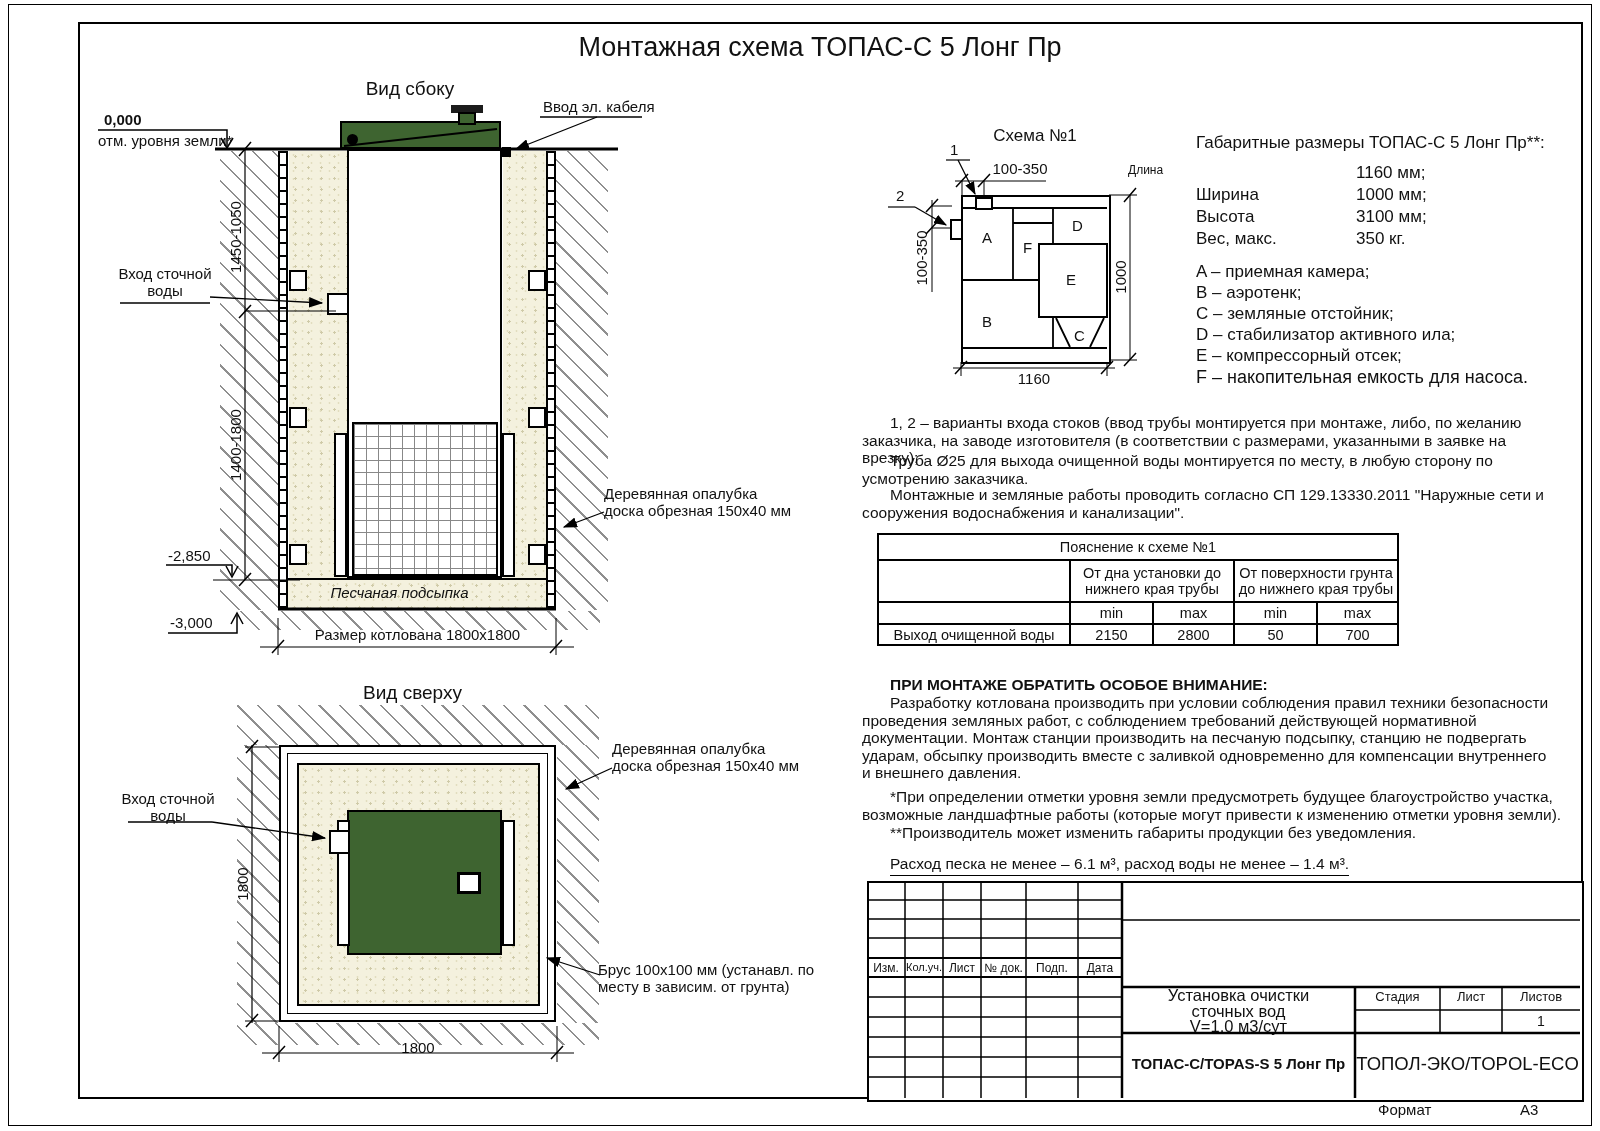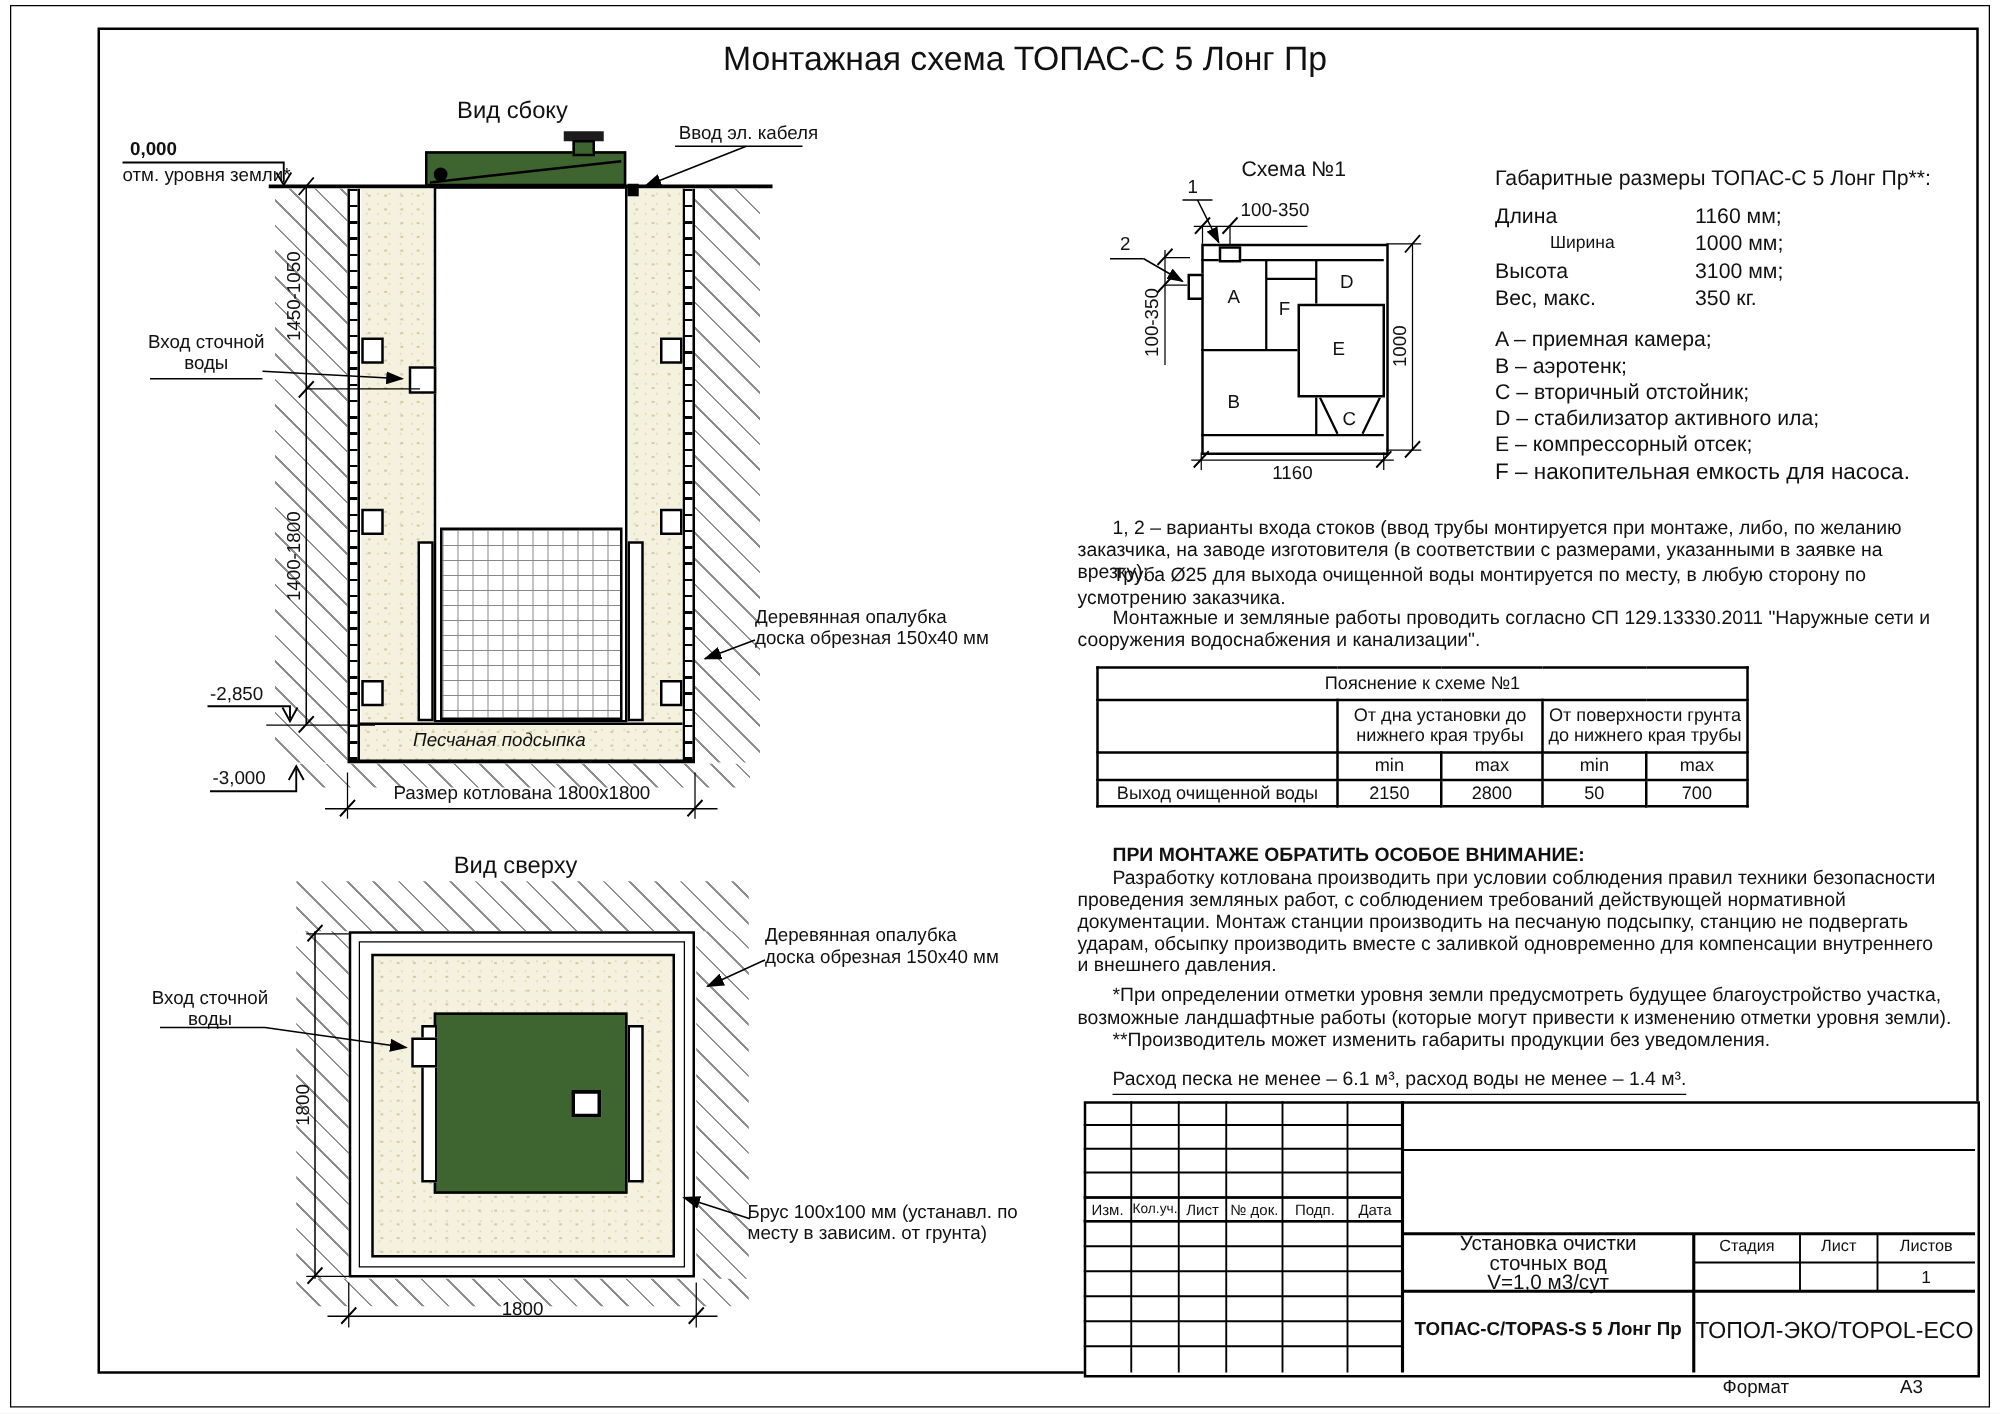--- a/index.html
+++ b/index.html
@@ -138,32 +138,32 @@
   <div class="abs lbl vtext ctr" style="left:1091px;top:269px;width:60px;">1000</div>
 
   <div class="abs lbl" style="left:982px;top:230px;z-index:4;">A</div>
   <div class="abs lbl" style="left:1023px;top:240px;z-index:4;">F</div>
   <div class="abs lbl" style="left:1072px;top:218px;z-index:4;">D</div>
   <div class="abs lbl" style="left:1066px;top:272px;z-index:4;">E</div>
   <div class="abs lbl" style="left:982px;top:314px;z-index:4;">B</div>
   <div class="abs lbl" style="left:1074px;top:328px;z-index:4;">C</div>
 
   <div class="abs" style="left:1196px;top:133px;font-size:17px;">Габаритные размеры ТОПАС-С 5 Лонг Пр**:</div>
-  <div class="abs tb-txt" style="left:1196px;top:163px;font-size:17px;">Длина</div>
+  <div class="abs tb-txt" style="left:1128px;top:163px;font-size:12px;">Длина</div>
   <div class="abs tb-txt" style="left:1356px;top:163px;font-size:17px;">1160 мм;</div>
-  <div class="abs tb-txt" style="left:1196px;top:185px;font-size:14px;margin-left:44px;">Ширина</div>
+  <div class="abs tb-txt" style="left:1196px;top:185px;font-size:17px;">Ширина</div>
   <div class="abs tb-txt" style="left:1356px;top:185px;font-size:17px;">1000 мм;</div>
   <div class="abs tb-txt" style="left:1196px;top:207px;font-size:17px;">Высота</div>
   <div class="abs tb-txt" style="left:1356px;top:207px;font-size:17px;">3100 мм;</div>
   <div class="abs tb-txt" style="left:1196px;top:229px;font-size:17px;">Вес, макс.</div>
   <div class="abs tb-txt" style="left:1356px;top:229px;font-size:17px;">350 кг.</div>
 
   <div class="abs tb-txt" style="left:1196px;top:262px;font-size:17px;">A – приемная камера;</div>
   <div class="abs tb-txt" style="left:1196px;top:283px;font-size:17px;">B – аэротенк;</div>
-  <div class="abs tb-txt" style="left:1196px;top:304px;font-size:17px;">C – вторичный отстойник;</div>
+  <div class="abs tb-txt" style="left:1196px;top:304px;font-size:17px;">C – земляные отстойник;</div>
   <div class="abs tb-txt" style="left:1196px;top:325px;font-size:17px;">D – стабилизатор активного ила;</div>
   <div class="abs tb-txt" style="left:1196px;top:346px;font-size:17px;">E – компрессорный отсек;</div>
   <div class="abs tb-txt" style="left:1196px;top:367px;font-size:18px;">F – накопительная емкость для насоса.</div>
 
   <div class="abs para" style="left:862px;top:414px;width:692px;">1, 2 – варианты входа  стоков (ввод трубы монтируется при монтаже, либо, по желанию заказчика, на заводе изготовителя (в соответствии с размерами, указанными в заявке на врезку);</div>
   <div class="abs para" style="left:862px;top:452px;width:692px;">Труба Ø25 для выхода очищенной воды монтируется по месту, в любую сторону по усмотрению заказчика.</div>
   <div class="abs para" style="left:862px;top:486px;width:692px;">Монтажные и земляные работы проводить согласно СП 129.13330.2011 "Наружные сети и сооружения водоснабжения и канализации".</div>
 
   <table class="expl abs" style="left:877px;top:533px;">
     <tbody>

